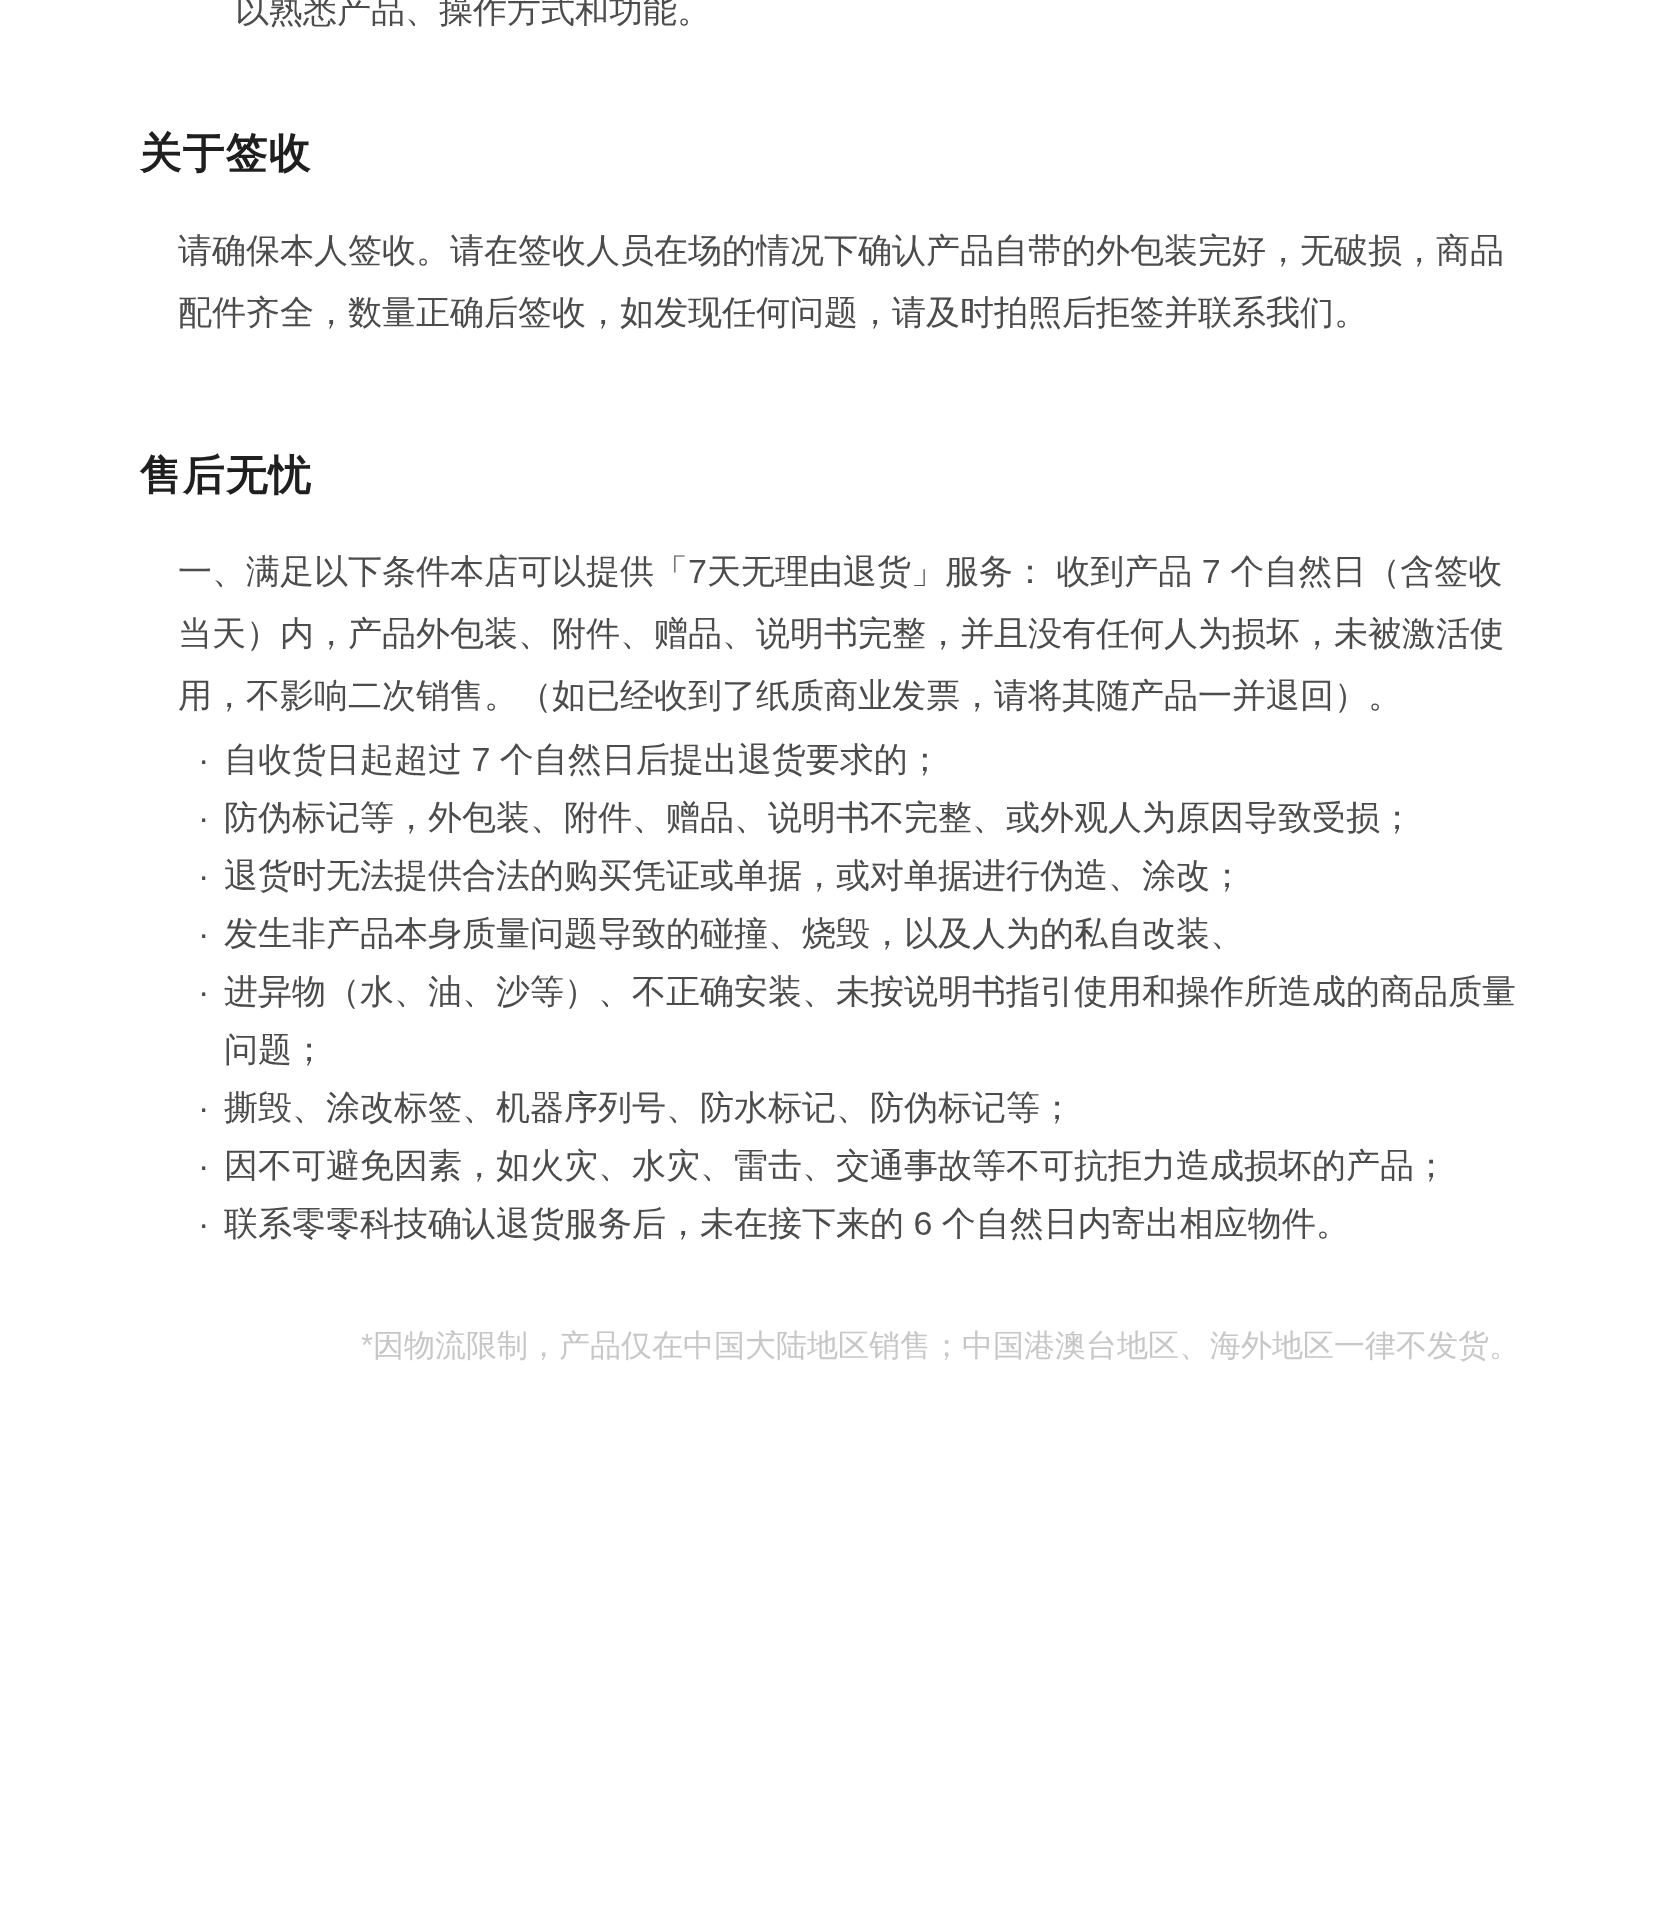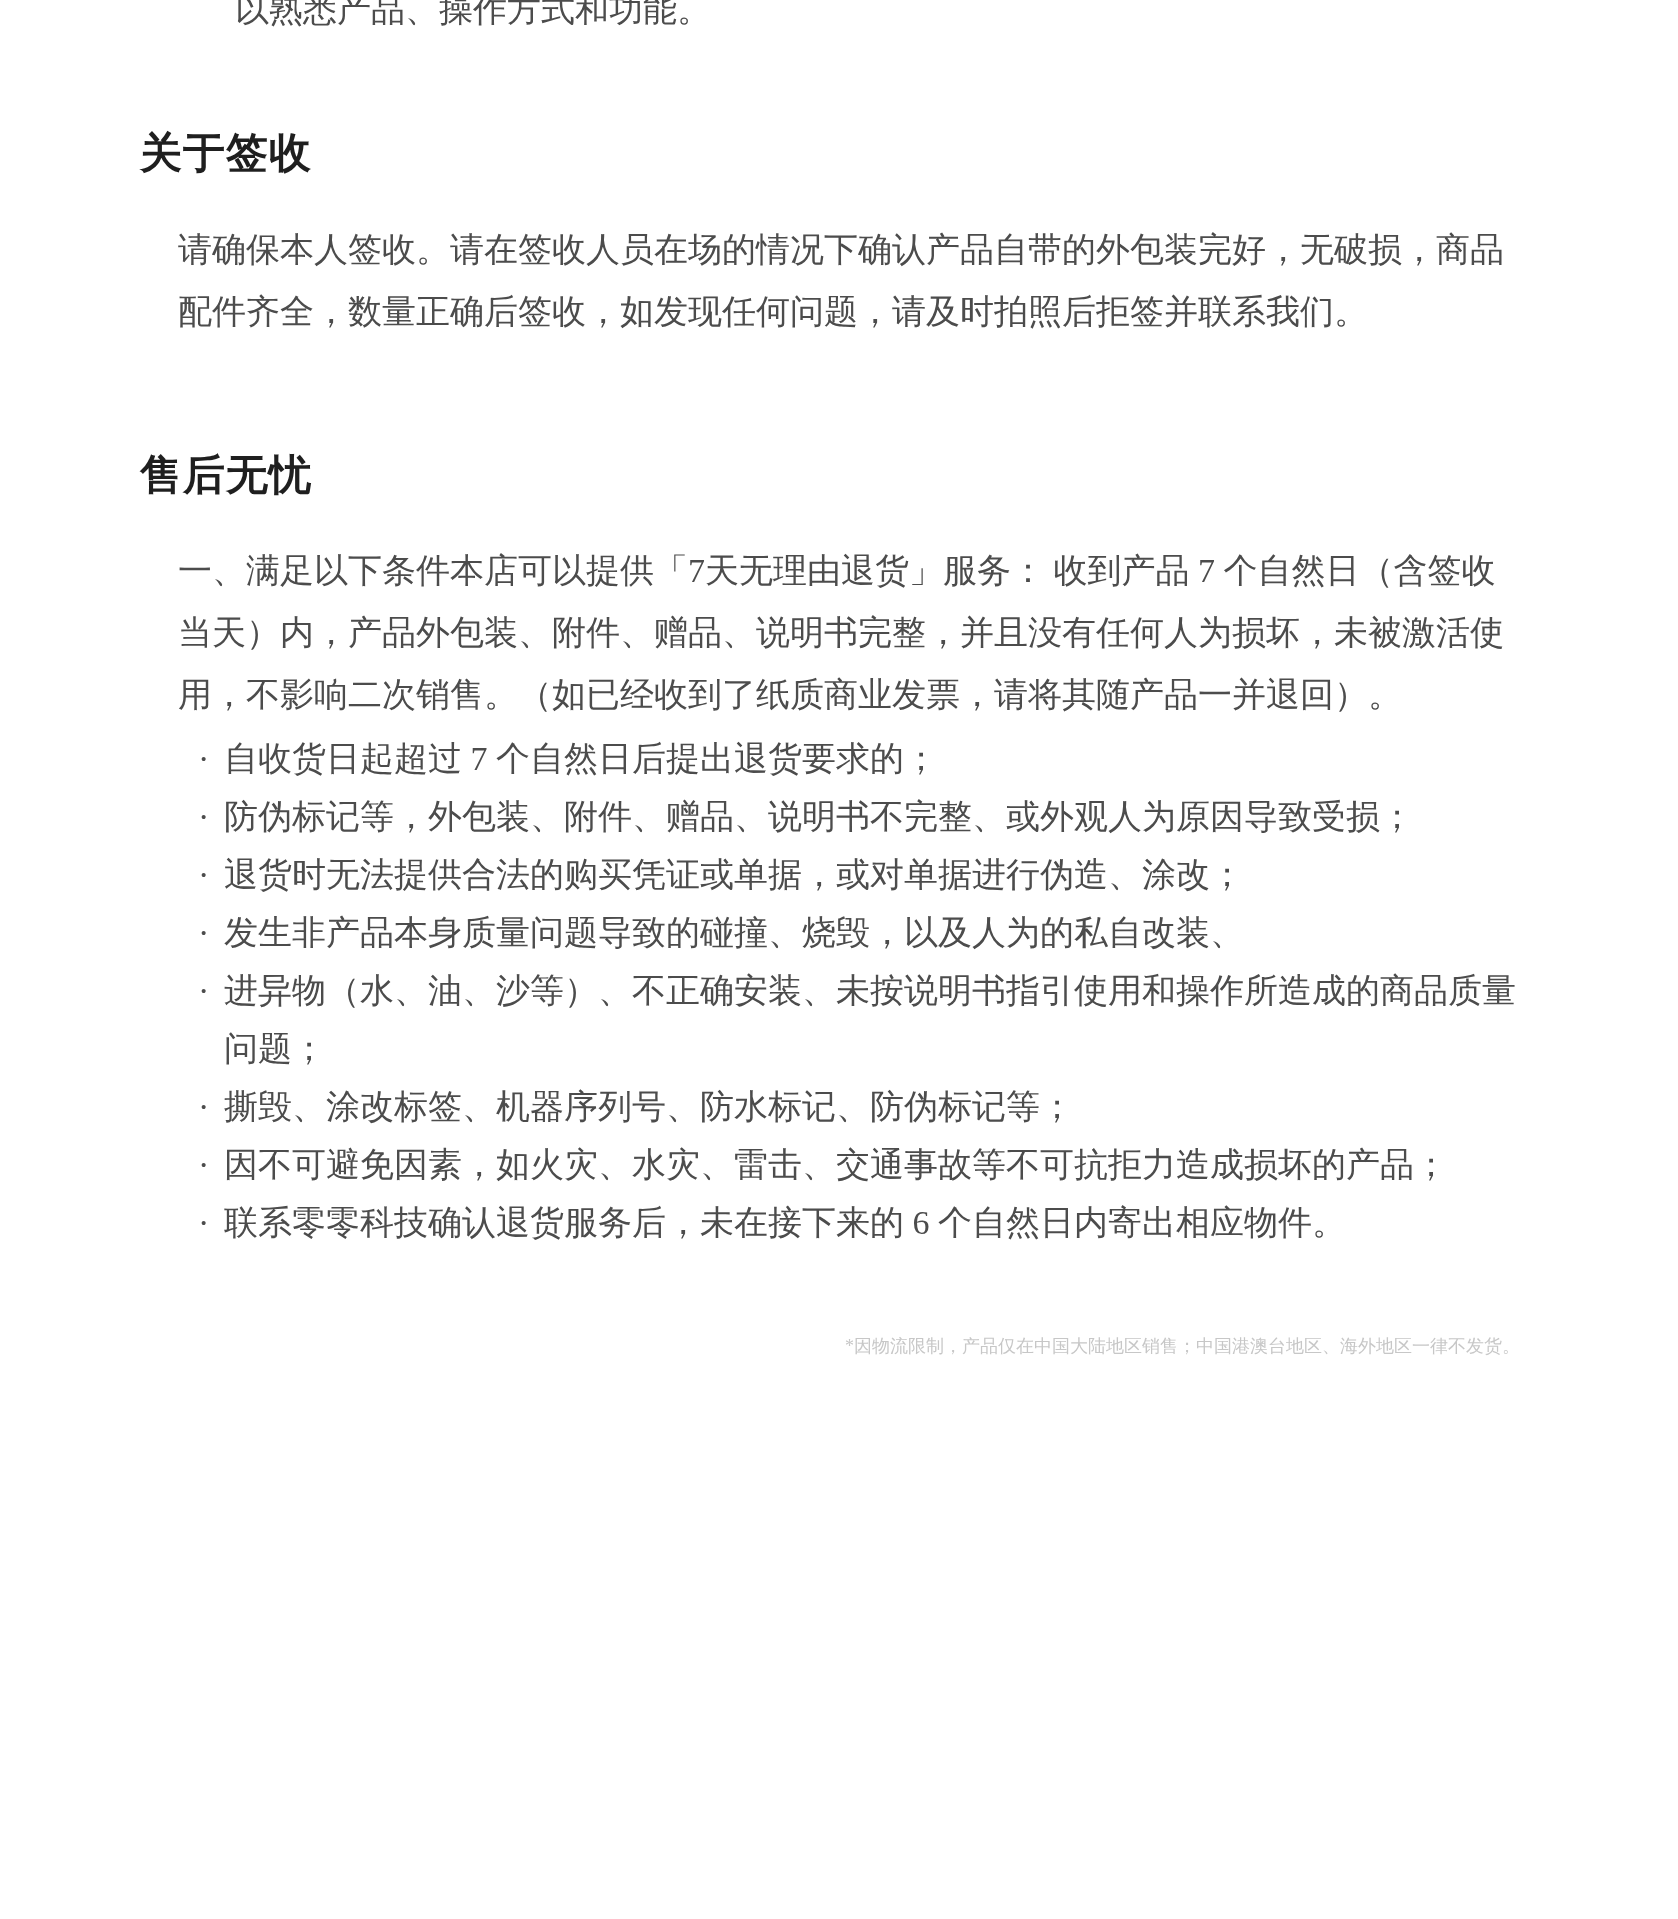--- a/index.html
+++ b/index.html
@@ -6,21 +6,21 @@
     margin: 0;
     padding: 0;
     background: #ffffff;
   }
   .page {
     position: relative;
     width: 1678px;
     height: 1590px;
     background: #ffffff;
     overflow: hidden;
-    font-family: Liberation Serif, serif;
+    font-family: Liberation Sans, sans-serif;
   }
   .inner {
     margin-left: 140px;
     width: 1380px;
   }
   
   .fragment {
     margin: -12px 0 0 95px;
     font-size: 34px;
     line-height: 44px;
@@ -62,21 +62,21 @@
   .bullets .dot {
     flex: 0 0 26px;
     text-align: left;
   }
   .bullets .li-text {
     flex: 1 1 auto;
   }
   .footnote {
     margin: 78px 0 0 0;
     text-align: right;
-    font-size: 18px;
+    font-size: 31px;
     line-height: 32px;
     color: #c7c7c7;
   }
 </style>
 </head>
 <body>
 
 <div class="page">
   <div class="inner">
 

